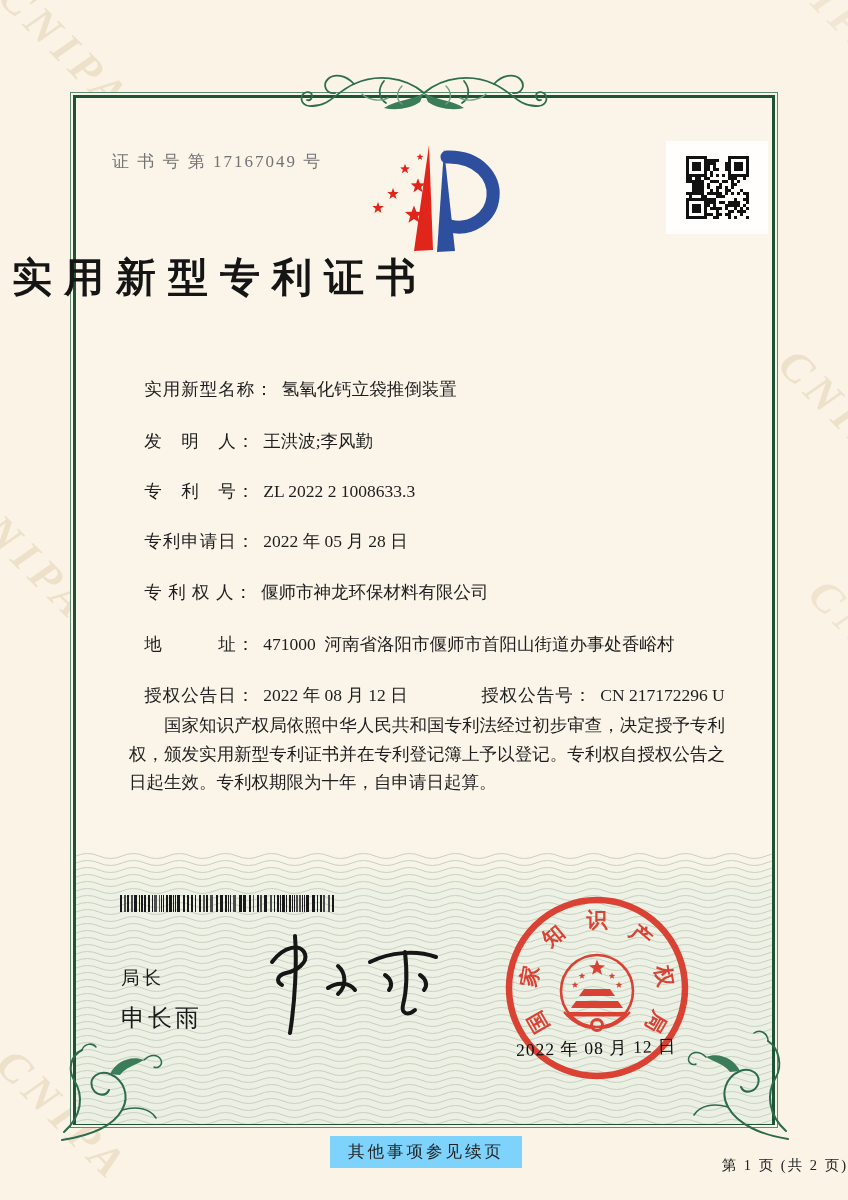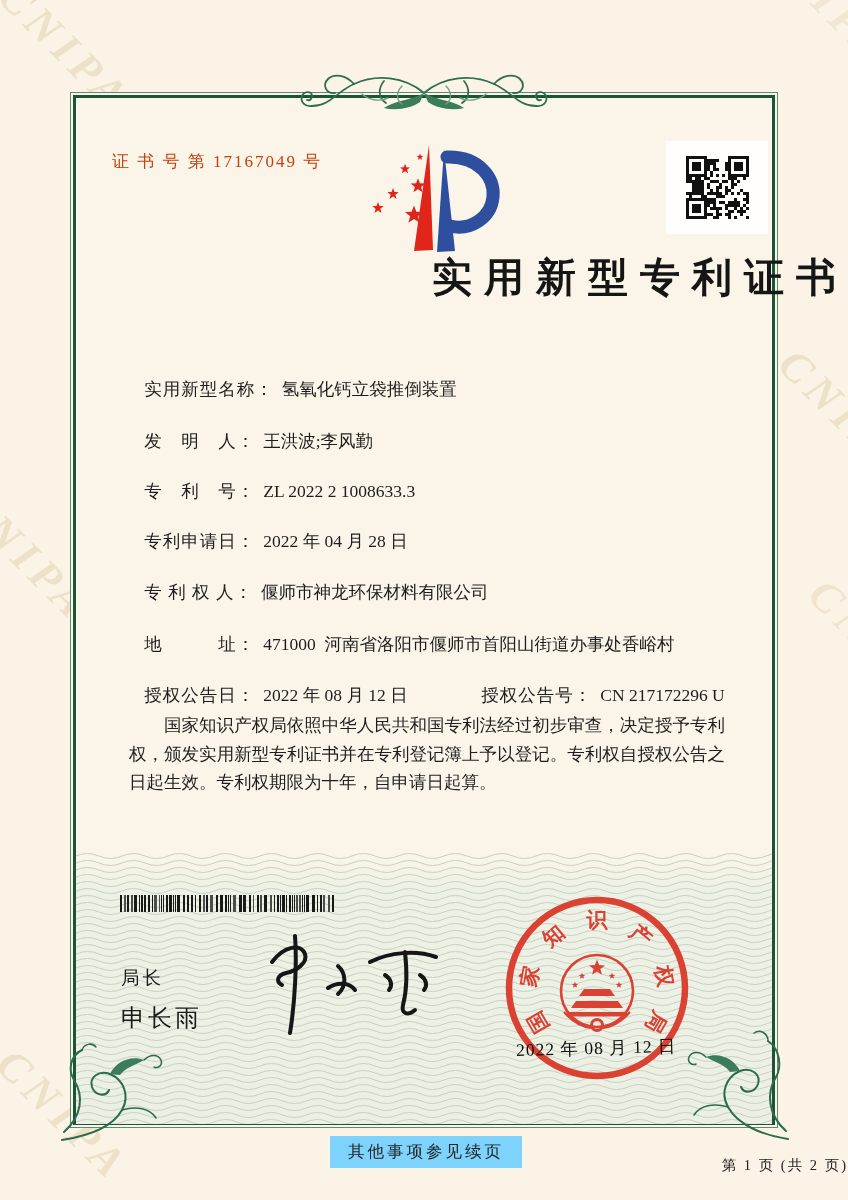--- a/index.html
+++ b/index.html
@@ -27,26 +27,26 @@
          background:linear-gradient(180deg, rgba(238,241,229,0) 0%, #eef1e5 14%, #ecefe3 100%);}
   .waves svg{display:block;}
 
   .ornament{position:absolute;z-index:2;pointer-events:none;}
   .orn-top{left:292px;top:64px;}
   .orn-bl{left:56px;top:1042px;}
   .orn-br{left:682px;top:1012px;}
 
   .content{position:absolute;left:0;top:0;width:848px;height:1200px;z-index:3;}
 
-  .cert-no{position:absolute;left:112px;top:150px;font-size:17px;letter-spacing:2px;color:#c2410c;white-space:pre;}
+  .cert-no{position:absolute;left:112px;top:150px;font-size:17px;letter-spacing:2px;color:#737373;white-space:pre;}
 
   .logo{position:absolute;left:352px;top:142px;}
   .qr-box{position:absolute;left:666px;top:141px;width:102px;height:93px;background:#fffefc;display:flex;align-items:center;justify-content:center;}
 
-  .title{position:absolute;left:0;top:250px;width:100%;text-align:right;font-size:40px;font-weight:bold;
+  .title{position:absolute;left:0;top:250px;width:100%;text-align:left;font-size:40px;font-weight:bold;
          letter-spacing:12px;text-indent:12px;color:#151515;}
 
   .frow{position:absolute;left:118px;font-size:17.5px;color:#1d1d1d;white-space:pre;}
   .flabel{letter-spacing:1px;text-align:right;}
   .fvalue{margin-left:8px;white-space:pre;}
   .r0{top:356px}.r1{top:408px}.r2{top:458px}.r3{top:508px}.r4{top:559px}.r5{top:611px}.r6{top:662px}
   .frow-grantno{left:455px;}
 
   .paras{position:absolute;left:117px;top:699px;width:620px;font-size:17.5px;line-height:28.5px;color:#1e1e1e;text-align:justify;}
   .paras p{margin:12px;text-indent:2em;}
@@ -336,21 +336,21 @@
     <div class="frow r0">
       <span class="flabel">实用新型名称：</span><span class="fvalue">氢氧化钙立袋推倒装置</span>
     </div>
     <div class="frow r1">
       <span class="flabel">发　明　人：</span><span class="fvalue">王洪波;李风勤</span>
     </div>
     <div class="frow r2">
       <span class="flabel">专　利　号：</span><span class="fvalue">ZL 2022 2 1008633.3</span>
     </div>
     <div class="frow r3">
-      <span class="flabel">专利申请日：</span><span class="fvalue">2022 年 04 月 28 日</span>
+      <span class="flabel">专利申请日：</span><span class="fvalue">2022 年 05 月 28 日</span>
     </div>
     <div class="frow r4">
       <span class="flabel">专 利 权 人：</span><span class="fvalue">偃师市神龙环保材料有限公司</span>
     </div>
     <div class="frow r5">
       <span class="flabel">地　　　址：</span><span class="fvalue">471000  河南省洛阳市偃师市首阳山街道办事处香峪村</span>
     </div>
     <div class="frow r6">
       <span class="flabel">授权公告日：</span><span class="fvalue">2022 年 08 月 12 日</span>
     </div>

